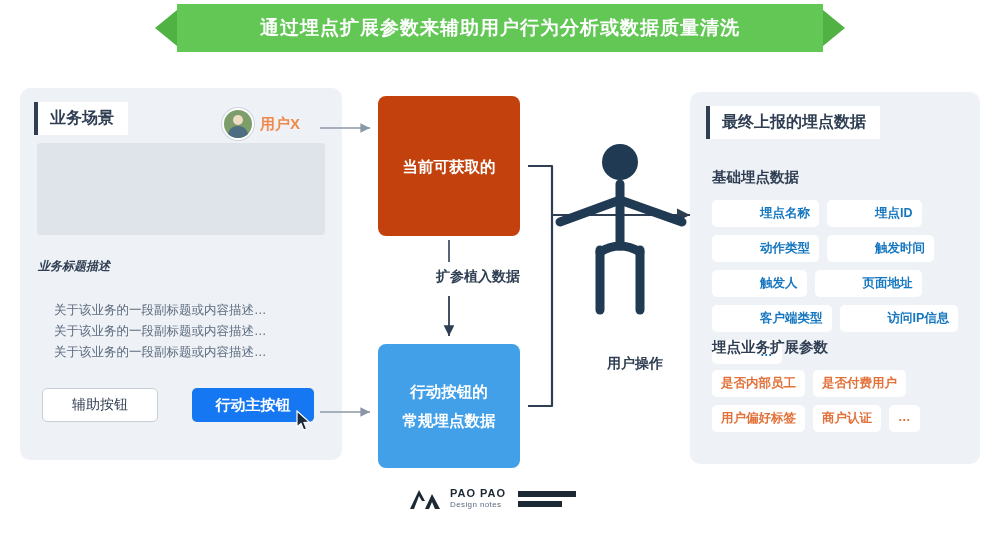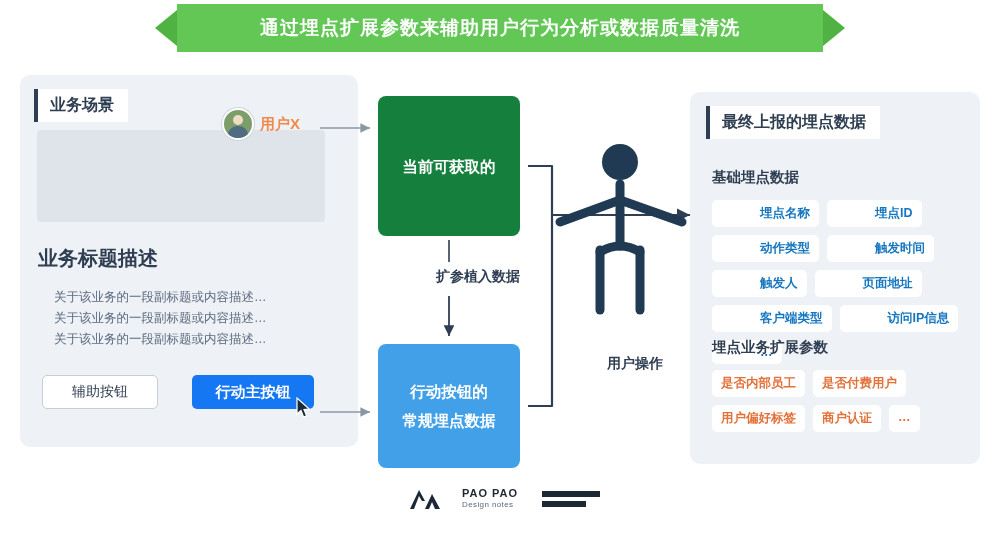--- a/index.html
+++ b/index.html
@@ -65,24 +65,23 @@
   }
 
   
   .panel {
     position: absolute;
     background: #eef1f5;
     border-radius: 10px;
   }
   .panel-left {
     left: 20px;
-    top: 75px;
+    top: 88px;
     width: 322px;
     height: 372px;
-    padding-left: 16px;
   }
   .panel-right {
     left: 690px;
     top: 92px;
     width: 290px;
     height: 372px;
   }
   .panel-heading {
     position: absolute;
     top: 14px;
@@ -104,23 +103,24 @@
     top: 55px;
     width: 288px;
     height: 92px;
     background: #dfe4ea;
     border-radius: 4px;
   }
   .left-title {
     position: absolute;
     left: 18px;
     top: 170px;
-    font-size: 20px;
-    font-weight: bold;
-    color: #2f3e52;
+    font-size: 12px;
+    font-weight: bold;
+    color: #2f3e52;
+    font-style: italic;
   }
   .left-lines {
     position: absolute;
     left: 18px;
     top: 212px;
     width: 290px;
     margin-left: 16px;
   }
   .left-lines div {
     font-size: 12.5px;
@@ -224,21 +224,21 @@
     font-size: 15.5px;
     font-weight: bold;
     line-height: 29px;
     text-align: center;
   }
   .box-orange {
     left: 378px;
     top: 96px;
     width: 142px;
     height: 140px;
-    background: #15803d;
+    background: #c2410c;
   }
   .box-blue {
     left: 378px;
     top: 344px;
     width: 142px;
     height: 124px;
     background: #41a0e8;
   }
   .mid-label {
     position: absolute;
@@ -291,21 +291,21 @@
   .tag-blue { color: #1677c0; padding-left: 48px; }
   .tag-orange { color: #e2713a; }
 
   
   .footer {
     position: absolute;
     left: 408px;
     top: 488px;
     display: flex;
     align-items: center;
-    gap: 20px;
+    gap: 8px;
   }
   .logo-mark {
     width: 34px;
     height: 22px;
     position: relative;
   }
   .logo-text {
     display: flex;
     flex-direction: column;
     line-height: 11px;

